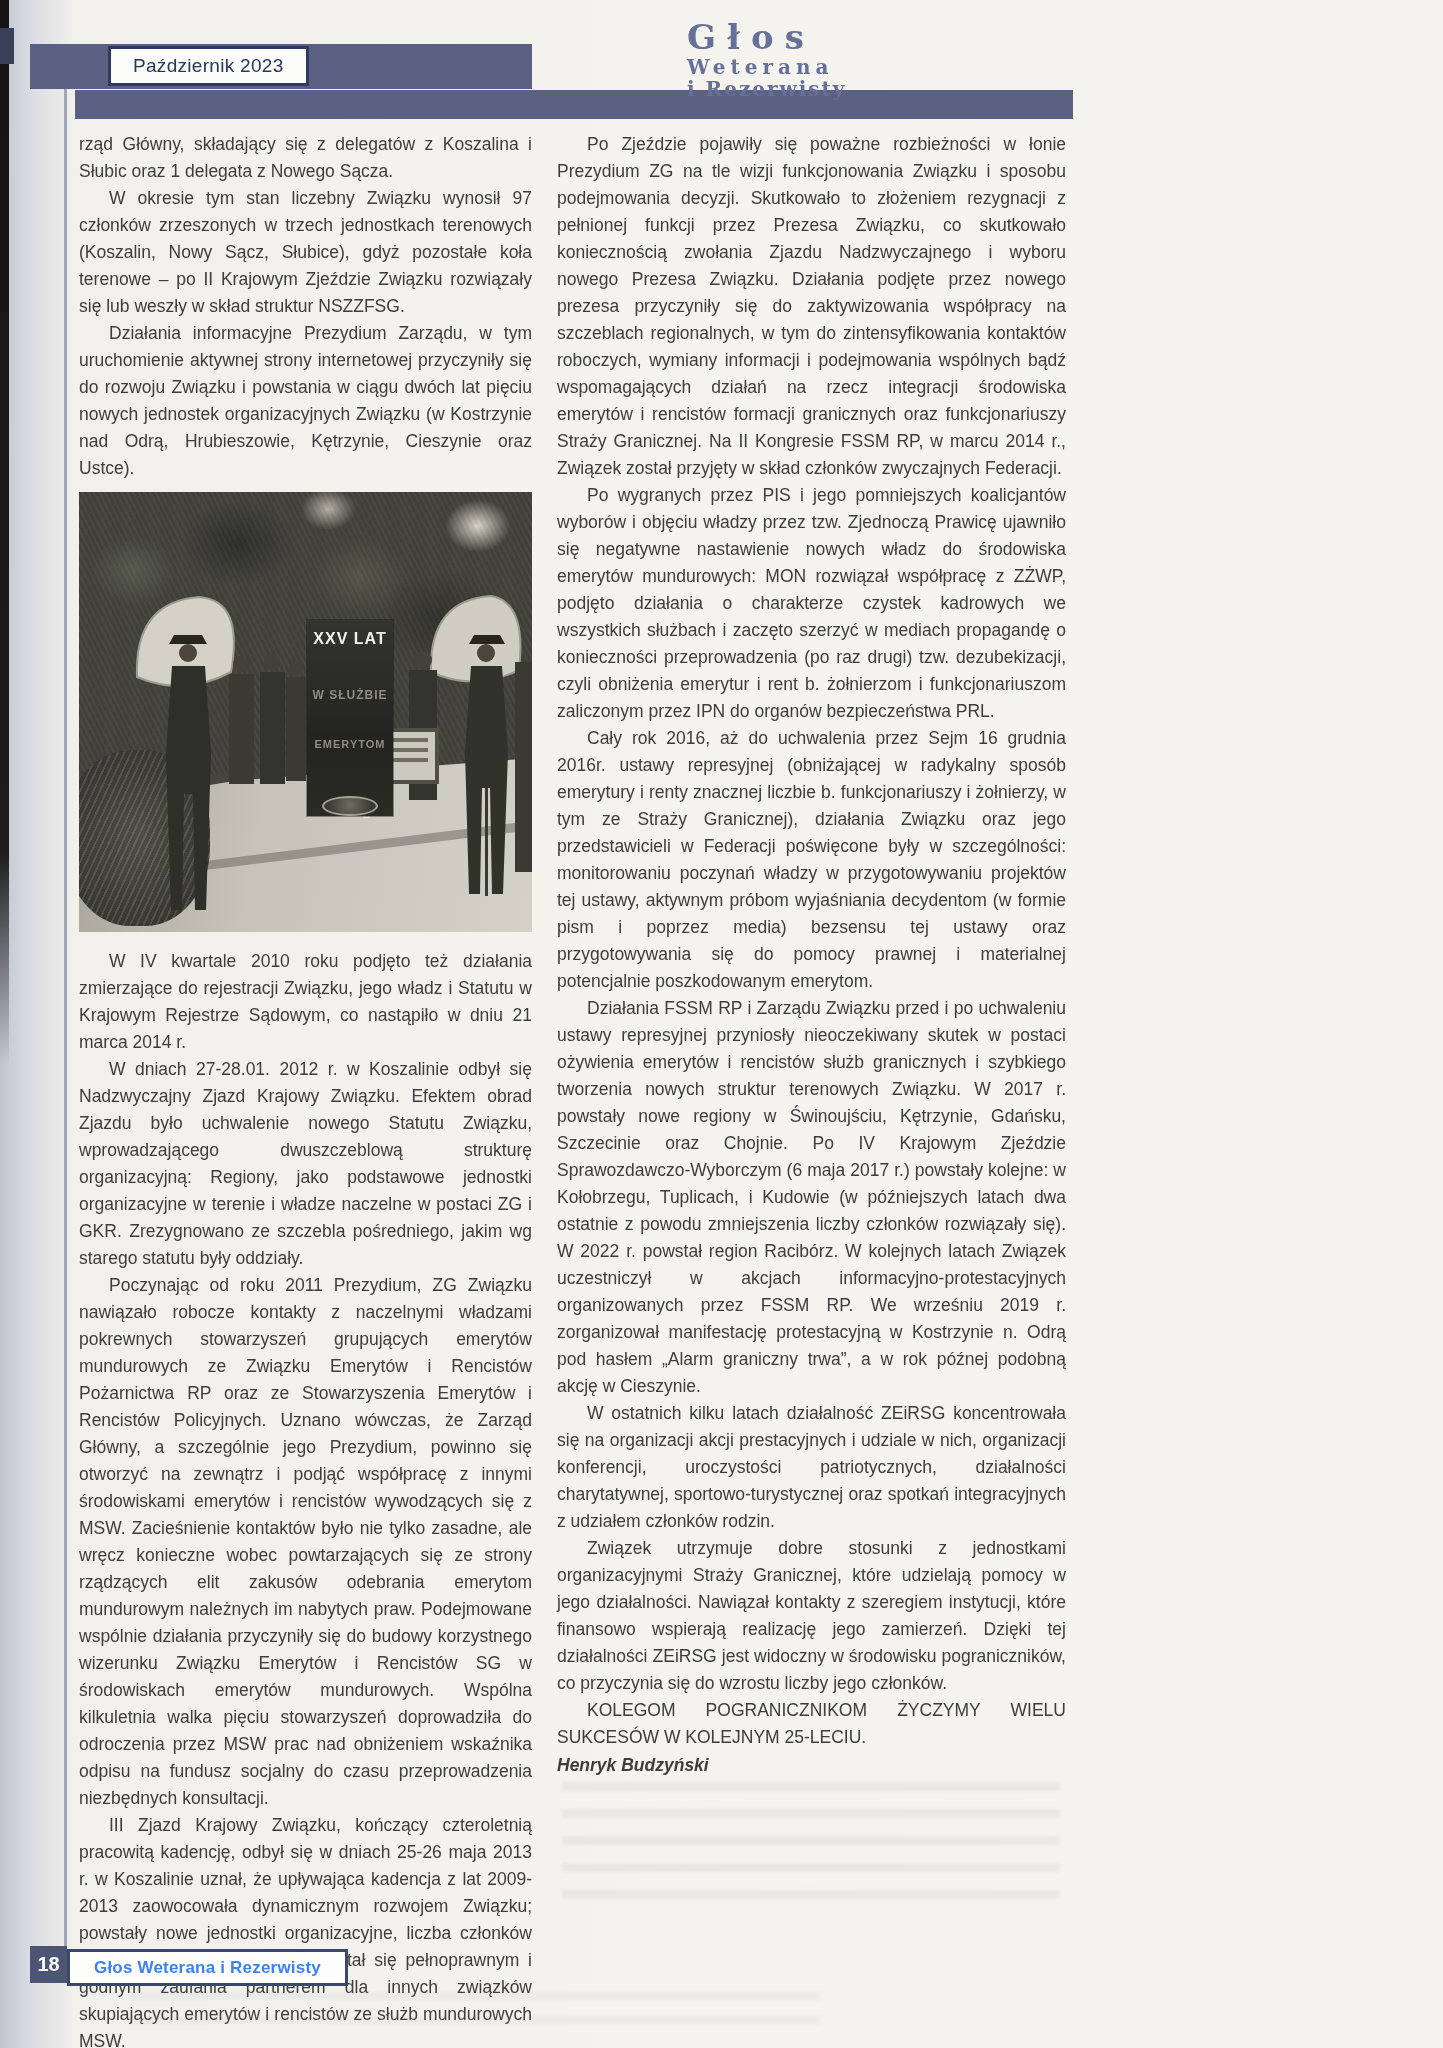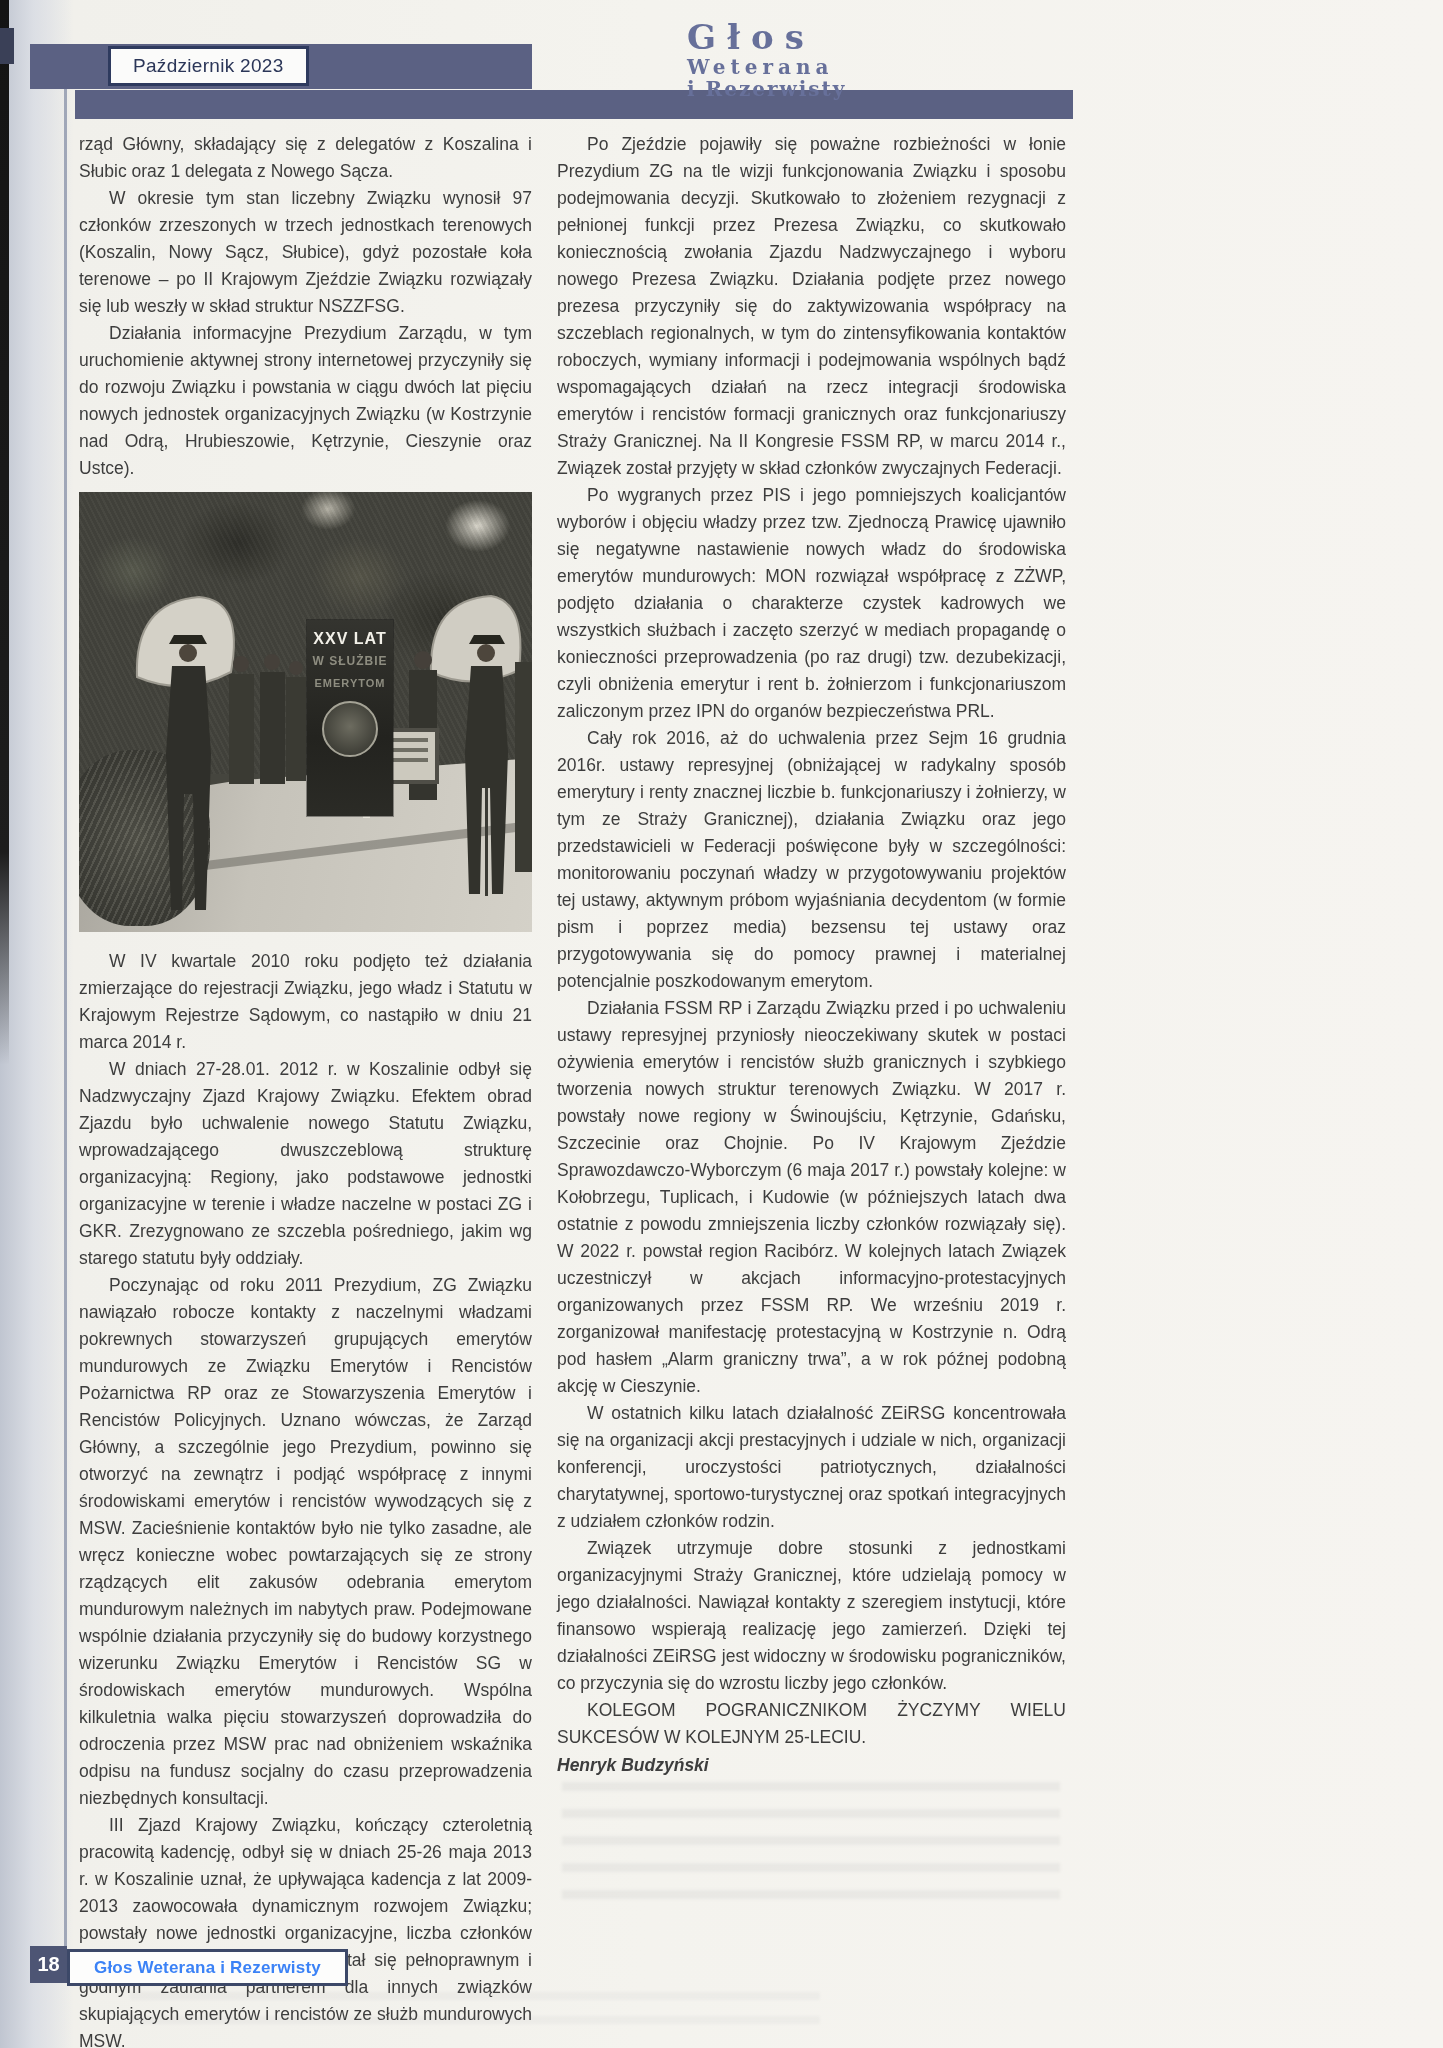--- a/index.html
+++ b/index.html
@@ -49,24 +49,24 @@
     clip-path:polygon(0 32%,35% 18%,100% 6%,100% 100%,0 100%);}
   .pav-shadow{position:absolute;left:55px;top:352px;width:420px;height:9px;background:#6b6962;opacity:.55;transform:rotate(-7deg);}
   .bush{position:absolute;left:-14px;top:258px;width:145px;height:176px;border-radius:45%;
     background:radial-gradient(#55554c 0%,#3c3c36 75%);
     box-shadow:inset 0 0 0 200px rgba(0,0,0,0);}
   .bush-texture{position:absolute;left:-14px;top:258px;width:145px;height:176px;border-radius:45%;opacity:.4;
     background:repeating-linear-gradient(115deg,rgba(230,228,215,.25) 0 2px,rgba(0,0,0,.25) 2px 6px);}
   .photo svg{position:absolute;left:0;top:0;}
   .banner{position:absolute;left:228px;top:128px;width:86px;height:196px;
     background:linear-gradient(180deg,#34342f 0%,#23231f 60%,#2b2b26 100%);
-    display:flex;flex-direction:column;align-items:center;box-shadow:0 0 0 1px #15151366;}
+    display:flex;flex-direction:column;align-items:center;box-shadow:0 0 0 1px #15151366;gap:34px;}
   .banner .b1{margin-top:10px;font-size:16px;font-weight:bold;color:#f2f0e8;letter-spacing:1px;}
   .banner .b2{margin-top:6px;font-size:12px;font-weight:bold;color:#8e8d80;letter-spacing:1px;}
-  .banner .b3{margin-top:9px;font-size:11px;font-weight:bold;color:#8e8d80;letter-spacing:1px;}
+  .banner .b3{margin-top:2px;font-size:11px;font-weight:bold;color:#8e8d80;letter-spacing:1px;}
   .banner .bcircle{margin-top:12px;width:52px;height:52px;border-radius:50%;border:2px solid #a5a396;
     background:radial-gradient(circle at 50% 45%,#6d6c60 0%,#3a3a33 80%);}
   .mem-pole{position:absolute;left:284px;top:214px;width:7px;height:112px;
     background:repeating-linear-gradient(180deg,#e8e5da 0 9px,#4a4a44 9px 18px);}
   .mem-plaque{position:absolute;left:298px;top:236px;width:62px;height:56px;background:#ccc9be;border:4px solid #4f4e47;
     box-sizing:border-box;}
   .mem-plaque i{display:block;height:4px;margin:6px 7px 0 7px;background:#6f6e64;}
   .wreath{position:absolute;left:198px;top:298px;width:140px;height:52px;background:
     radial-gradient(5px 5px at 12% 48%,#ecead d 0%,rgba(0,0,0,0) 70%),
     radial-gradient(6px 6px at 22% 30%,#efedde 0%,rgba(0,0,0,0) 70%),

